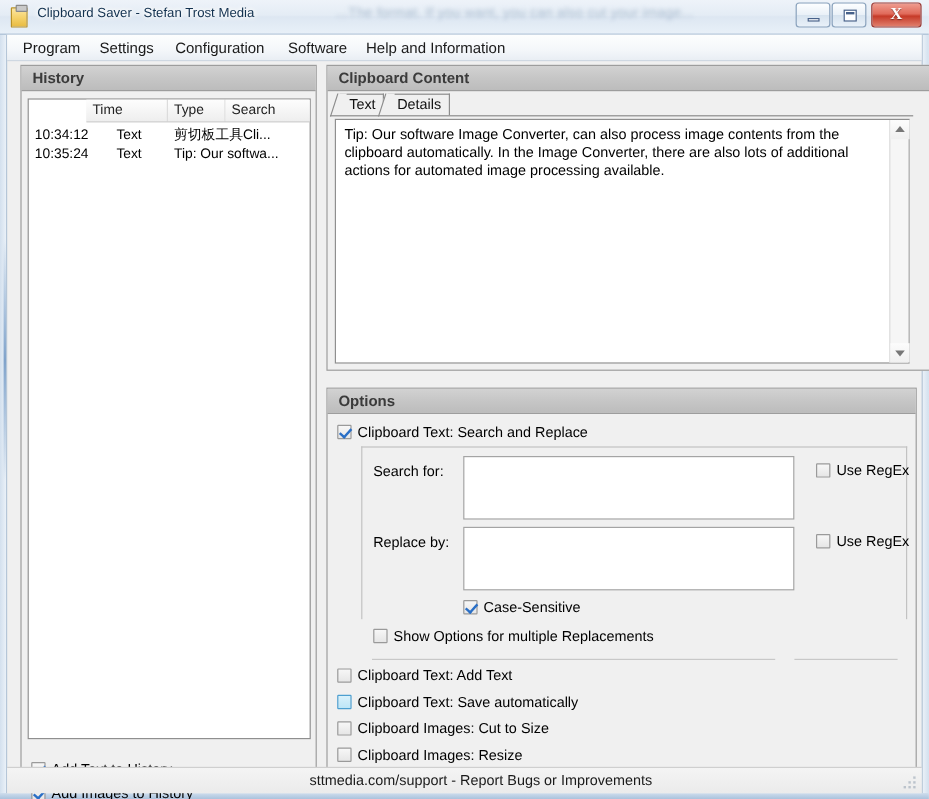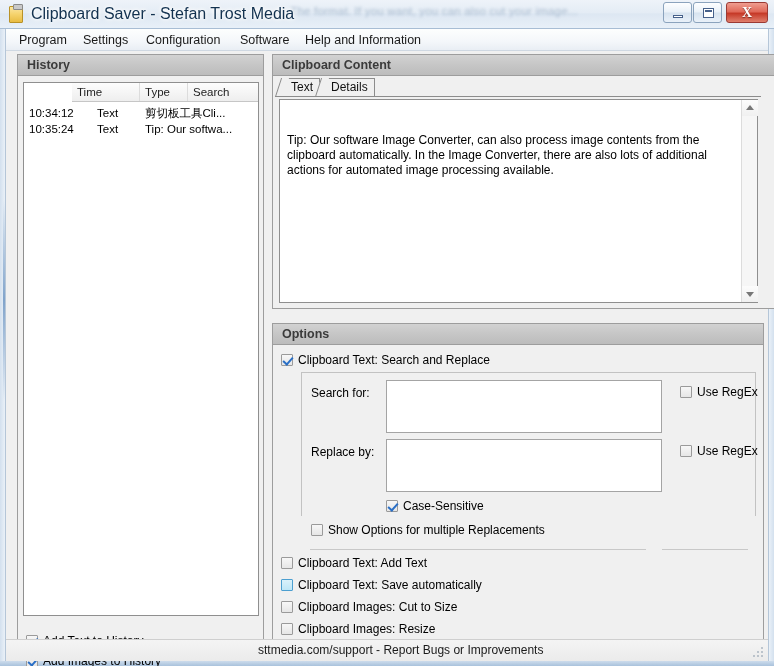--- a/index.html
+++ b/index.html
@@ -51,21 +51,21 @@
   #title-icon::before {
     content: "";
     position: absolute; left: 3px; top: -3px;
     width: 8px; height: 4px;
     background: #c9c9c9;
     border: 1px solid #8a8a8a;
     border-radius: 1px;
   }
   #title-text {
     position: absolute; left: 31px; top: 5px;
-    font-size: 16px; color: #12314f;
+    font-size: 11px; color: #12314f;
     text-shadow: 0 0 3px #ffffff, 0 0 5px #ffffff, 0 0 7px #ffffff;
     white-space: nowrap;
   }
   .winbtn {
     position: absolute; top: 2px;
     height: 21px;
     border: 1px solid #8ba3bd;
     border-radius: 3px;
     background: linear-gradient(to bottom, #fdfeff 0%, #eaf1f8 48%, #d7e3ef 52%, #e9f1f9 100%);
     cursor: default;
@@ -247,21 +247,21 @@
   }
   #content-box {
     position: absolute; left: 6px; top: 44px;
     width: 479px; height: 204px;
     background: #ffffff;
     border: 1px solid #8f8f8f;
   }
   #content-text {
     position: absolute; left: 7px; top: 5px;
     width: 440px;
-    font-size: 12px; color: #000; line-height: 15px; margin-top: 28px;
+    font-size: 12px; color: #000; line-height: 15px;
   }
   .vscroll {
     position: absolute; right: 0; top: 0;
     width: 16px; bottom: 0;
     background: #f6f6f6;
     border-left: 1px solid #dcdcdc;
   }
   .sb-arrow {
     position: absolute; left: 0; width: 16px; height: 16px;
     background: linear-gradient(to bottom, #fcfcfc, #f0f0f0);

